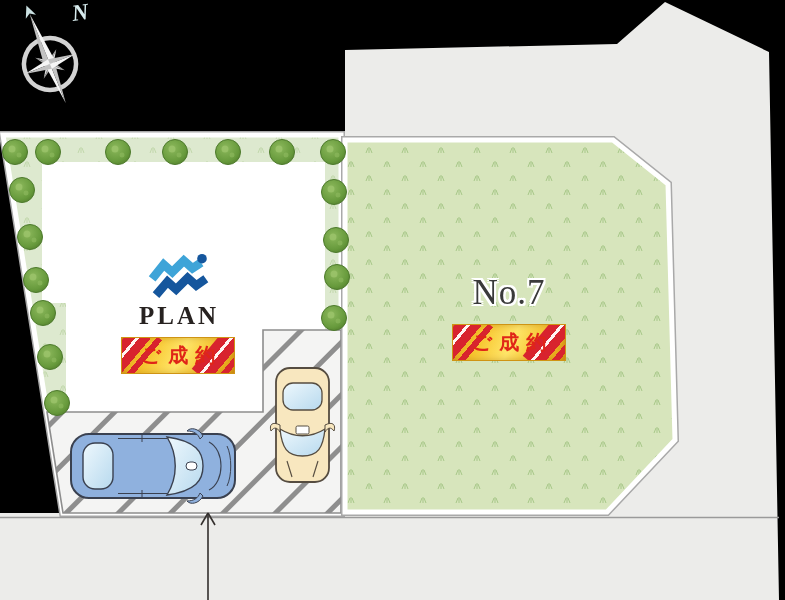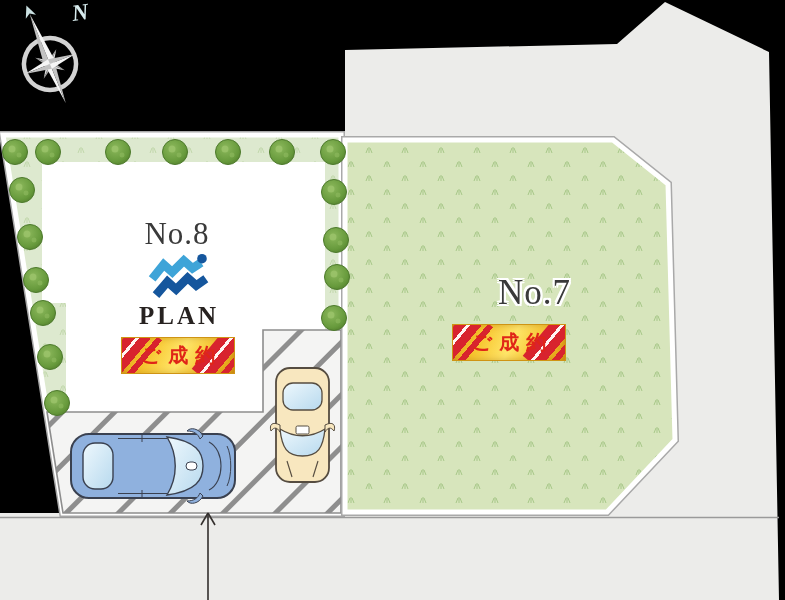--- a/index.html
+++ b/index.html
@@ -11,21 +11,21 @@
   .overlay{position:absolute;white-space:nowrap;}
   .n-label{
     left:72px;top:0px;font-style:italic;font-weight:bold;font-size:23px;
     color:#d7ebed;transform:rotate(-8deg);
   }
   .lot8-label{
     left:115px;top:216px;width:124px;text-align:center;
     font-size:31px;color:var(--label_dark,#3a3a3a);letter-spacing:1px;
   }
   .lot7-label{
-    left:447px;top:273px;width:124px;text-align:right;
+    left:447px;top:273px;width:124px;text-align:center;
     font-size:35px;color:var(--label_dark,#3a3a3a);letter-spacing:1px;
     text-shadow:-2px 0 0 #fff,2px 0 0 #fff,0 -2px 0 #fff,0 2px 0 #fff,
       -2px -2px 0 #fff,2px 2px 0 #fff,-2px 2px 0 #fff,2px -2px 0 #fff;
   }
   .logo-block{left:133px;top:252px;width:92px;text-align:center;}
   .logo-brand{
     font-size:25px;letter-spacing:3px;font-weight:600;color:#272220;
     line-height:1;margin-top:1px;
   }
   .sold-banner{
@@ -249,21 +249,20 @@
 
     <g stroke="#332f2d" stroke-width="1.6" fill="none">
       <line x1="208" y1="514" x2="208" y2="600"></line>
       <line x1="208" y1="513" x2="201" y2="525"></line>
       <line x1="208" y1="513" x2="215" y2="525"></line>
     </g>
   </svg>
 
   <div class="overlay n-label">N</div>
 
-  <div class="overlay lot8-label">No.8</div>
 
   <div class="overlay logo-block">
     <svg width="64" height="46" viewBox="0 0 64 48">
       <path d="M4,28 L16,13 L25,21 L37,9 L46,17 L55,11" fill="none" style="stroke:var(--logo_light_blue,#3ea4d8)" stroke-width="9"></path>
       <circle cx="56" cy="7" r="5" style="fill:var(--logo_dark_blue,#15569d)"></circle>
       <path d="M8,45 L20,31 L29,39 L41,27 L50,35 L60,28" fill="none" style="stroke:var(--logo_dark_blue,#15569d)" stroke-width="9"></path>
     </svg>
     <div class="logo-brand">PLAN</div>
   </div>
 

